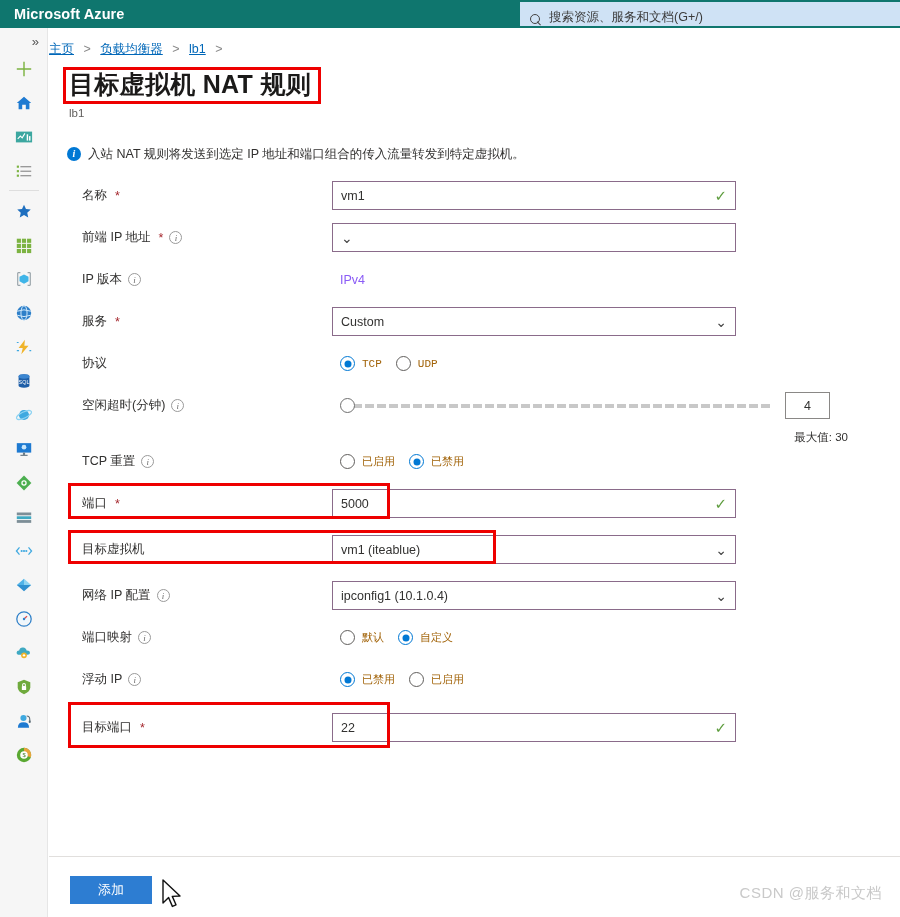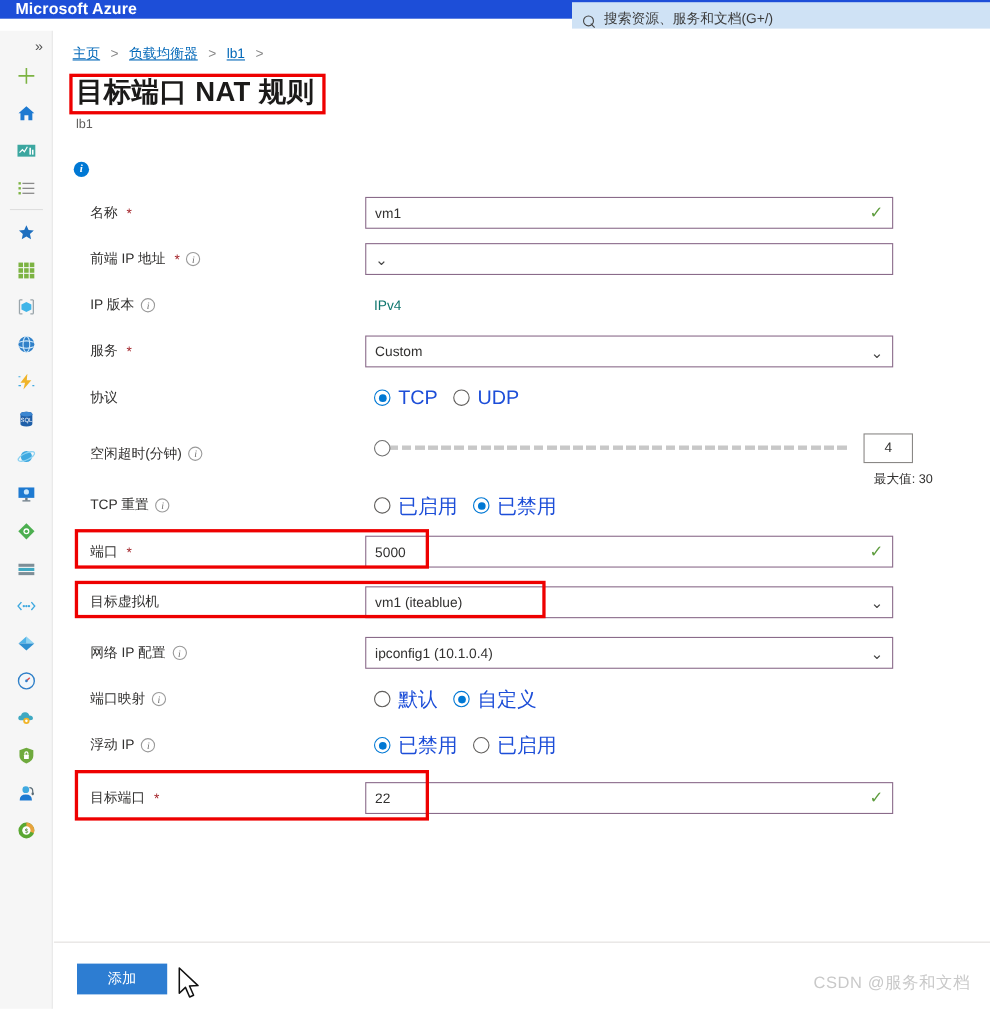--- a/index.html
+++ b/index.html
@@ -8,21 +8,21 @@
     width: 900px; height: 917px;
     font-family: "Liberation Sans", "DejaVu Sans", sans-serif;
     background: #ffffff;
     color: #323130;
     overflow: hidden;
     position: relative;
   }
 
   
   .topbar {
-    height: 17px; background: #1d4ed8;
+    height: 28px; background: #0f766e;
     display: flex; align-items: center;
     position: relative;
   }
   .brand {
     color: #ffffff; font-size: 14.5px; font-weight: bold;
     padding-left: 14px; letter-spacing: .1px;
   }
   .topsearch {
     position: absolute; left: 520px; top: 2px;
     width: 380px; height: 24px;
@@ -63,21 +63,21 @@
 
   
   .ic { width: 18px; height: 18px; display: block; }
 
   
   .content {
     position: absolute; left: 49px; top: 28px;
     width: 851px; height: 889px; background: #ffffff;
   }
   .breadcrumb {
-    padding: 13px 0 0 17px; font-size: 12.5px; color: #0067b8;
+    padding: 13px 0 0 0; font-size: 12.5px; color: #0067b8;
   }
   .breadcrumb span.sep { color: #888; margin: 0 6px; }
   .breadcrumb a { color: #0067b8; text-decoration: underline; cursor: pointer; }
 
   .title-wrap { position: relative; margin: 9px 0 0 14px; display: inline-block; }
   h1.page-title {
     font-size: 25px; font-weight: bold; color: #1b1a19;
     margin: 0; padding: 3px 10px 5px 6px; line-height: 1.15;
     letter-spacing: .3px;
   }
@@ -113,45 +113,45 @@
   .req { color: #a4262c; margin-left: 2px; }
   .iinfo {
     width: 13px; height: 13px; border: 1px solid #9a9a9a; border-radius: 50%;
     font-size: 9px; color: #707070; display: inline-flex;
     align-items: center; justify-content: center; flex: none;
     font-family: "Liberation Serif", serif; font-style: italic;
   }
   .ctrl { flex: 1; display: flex; align-items: center; }
 
   .txtfield {
-    width: 480px; height: 29px; border: 1px solid #8a6b8a;
+    width: 404px; height: 29px; border: 1px solid #8a6b8a;
     background: #fff; display: flex; align-items: center;
     padding: 0 8px; font-size: 12.5px; color: #323130;
     position: relative;
   }
   .txtfield .val { flex: 1; }
   .check { color: #5d9c3d; font-size: 15px; line-height: 1; }
   .chevglyph { color: #444; font-size: 14px; line-height: 1; font-weight: 300; }
-  .statictext { font-size: 12.5px; color: #0f766e; padding-left: 8px; }
+  .statictext { font-size: 12.5px; color: #8b5cf6; padding-left: 8px; }
 
   
   .radios { display: flex; align-items: center; gap: 14px; padding-left: 8px; }
   .radio { display: flex; align-items: center; gap: 7px; cursor: pointer; }
   .dot {
     width: 15px; height: 15px; border-radius: 50%;
     border: 1.4px solid #605e5c; background: #fff; flex: none;
     position: relative;
   }
   .dot.on { border-color: #0078d4; }
   .dot.on::after {
     content: ""; position: absolute; left: 50%; top: 50%;
     width: 7px; height: 7px; border-radius: 50%; background: #0078d4;
     transform: translate(-50%, -50%);
   }
-  .rlabel { font-size: 18px; color: #1d4ed8; }
+  .rlabel { font-size: 11px; color: #a16207; font-family: Liberation Mono, monospace; }
 
   
   .sliderwrap {
     display: flex; align-items: center; padding-left: 8px; width: 100%;
   }
   .sl-thumb {
     width: 15px; height: 15px; border-radius: 50%;
     border: 1.6px solid #6f6f6f; background: #fff; flex: none; z-index: 2;
   }
   .sl-track {
@@ -363,27 +363,28 @@
   <div class="breadcrumb">
     <a>主页</a>
     <span class="sep">&gt;</span>
     <a>负载均衡器</a>
     <span class="sep">&gt;</span>
     <a>lb1</a>
     <span class="sep">&gt;</span>
   </div>
 
   <div class="title-wrap">
-    <h1 class="page-title">目标端口 NAT 规则</h1>
+    <h1 class="page-title">目标虚拟机 NAT 规则</h1>
     <div class="redbox" style="left:0; top:0; right:0; bottom:0;"></div>
   </div>
   <div class="subtitle">lb1</div>
 
   <div class="infoline">
     <span class="info-i">i</span>
+    <span>入站 NAT 规则将发送到选定 IP 地址和端口组合的传入流量转发到特定虚拟机。</span>
   </div>
 
   <div class="form">
 
     <div class="row">
       <div class="lbl">
         <span>名称</span>
         <span class="req">*</span>
       </div>
       <div class="ctrl">
@@ -441,21 +442,21 @@
             <span class="rlabel">TCP</span>
           </div>
           <div class="radio">
             <span class="dot"></span>
             <span class="rlabel">UDP</span>
           </div>
         </div>
       </div>
     </div>
 
-    <div class="row" style="margin-bottom:22px;align-items:flex-end;">
+    <div class="row" style="margin-bottom:22px;">
       <div class="lbl">
         <span>空闲超时(分钟)</span>
         <span class="iinfo">i</span>
       </div>
       <div class="ctrl">
         <div class="sliderwrap">
           <span class="sl-thumb"></span>
           <span class="sl-track"></span>
           <span class="sl-box">4</span>
         </div>

